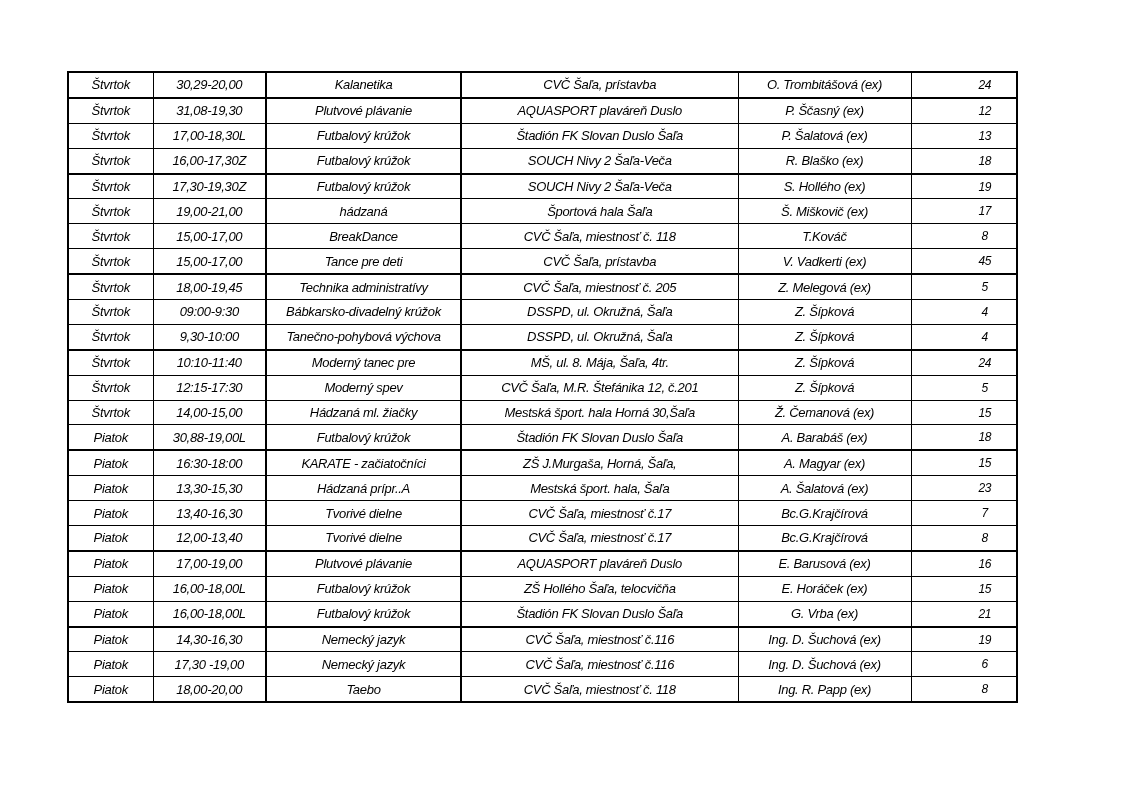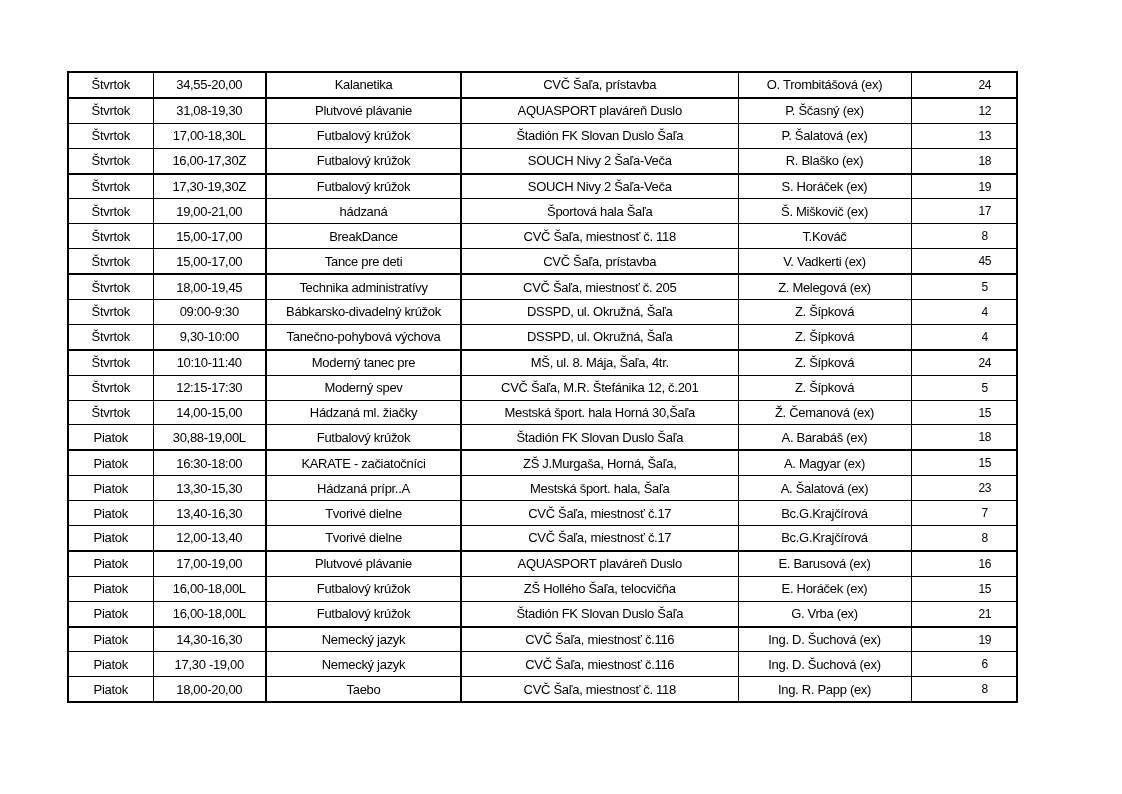--- a/index.html
+++ b/index.html
@@ -9,20 +9,21 @@
     width: 1122px;
     height: 794px;
     font-family: "Liberation Sans", sans-serif;
   }
   .page {
     position: relative;
     width: 1122px;
     height: 794px;
     background: #ffffff;
     overflow: hidden;
+    font-style: italic;
   }
   table.schedule {
     position: absolute;
     left: 67px;
     top: 71px;
     width: 949px;
     border-collapse: collapse;
     table-layout: fixed;
   }
   table.schedule td {
@@ -58,21 +59,21 @@
       <col style="width:85px">
       <col style="width:113px">
       <col style="width:195px">
       <col style="width:277px">
       <col style="width:173px">
       <col style="width:106px">
     </colgroup>
     <tbody>
         <tr class="thick-bottom">
           <td class="c0">Štvrtok</td>
-          <td class="c1">34,55-20,00</td>
+          <td class="c1">30,29-20,00</td>
           <td class="c2">Kalanetika</td>
           <td class="c3">CVČ Šaľa, prístavba</td>
           <td class="c4">O. Trombitášová (ex)</td>
           <td class="c5">24</td>
         </tr>
         <tr>
           <td class="c0">Štvrtok</td>
           <td class="c1">31,08-19,30</td>
           <td class="c2">Plutvové plávanie</td>
           <td class="c3">AQUASPORT plaváreň Duslo</td>
@@ -93,21 +94,21 @@
           <td class="c2">Futbalový krúžok</td>
           <td class="c3">SOUCH Nivy 2 Šaľa-Veča</td>
           <td class="c4">R. Blaško (ex)</td>
           <td class="c5">18</td>
         </tr>
         <tr>
           <td class="c0">Štvrtok</td>
           <td class="c1">17,30-19,30Z</td>
           <td class="c2">Futbalový krúžok</td>
           <td class="c3">SOUCH Nivy 2 Šaľa-Veča</td>
-          <td class="c4">S. Horáček (ex)</td>
+          <td class="c4">S. Hollého (ex)</td>
           <td class="c5">19</td>
         </tr>
         <tr>
           <td class="c0">Štvrtok</td>
           <td class="c1">19,00-21,00</td>
           <td class="c2">hádzaná</td>
           <td class="c3">Športová hala Šaľa</td>
           <td class="c4">Š. Miškovič (ex)</td>
           <td class="c5">17</td>
         </tr>

